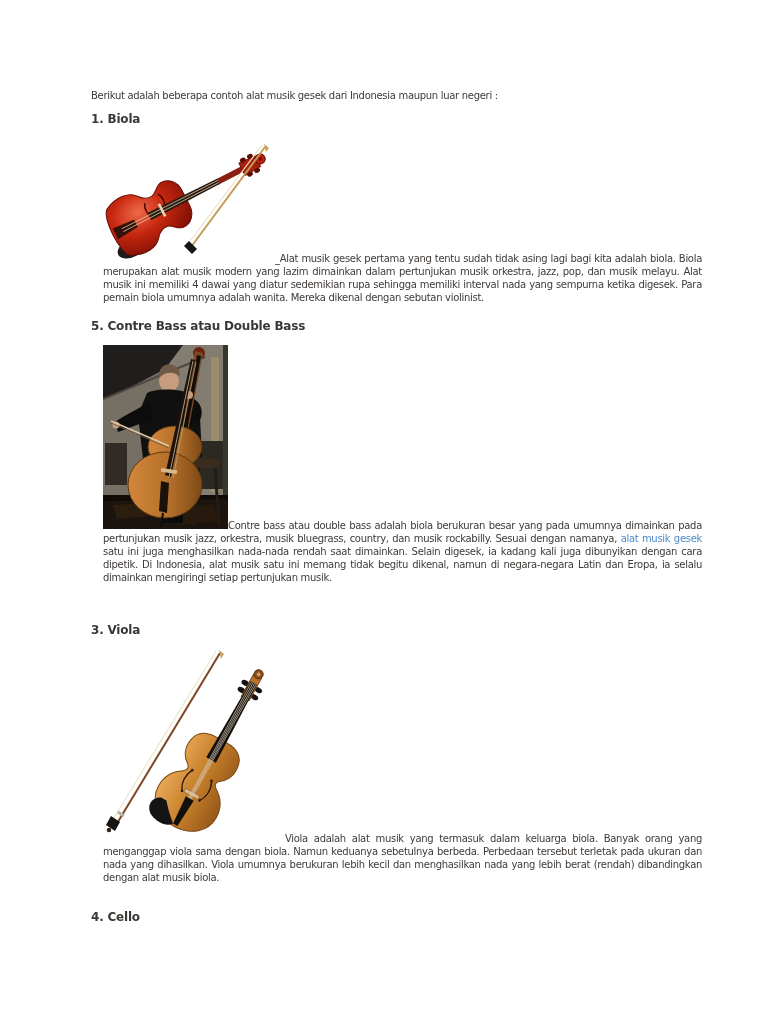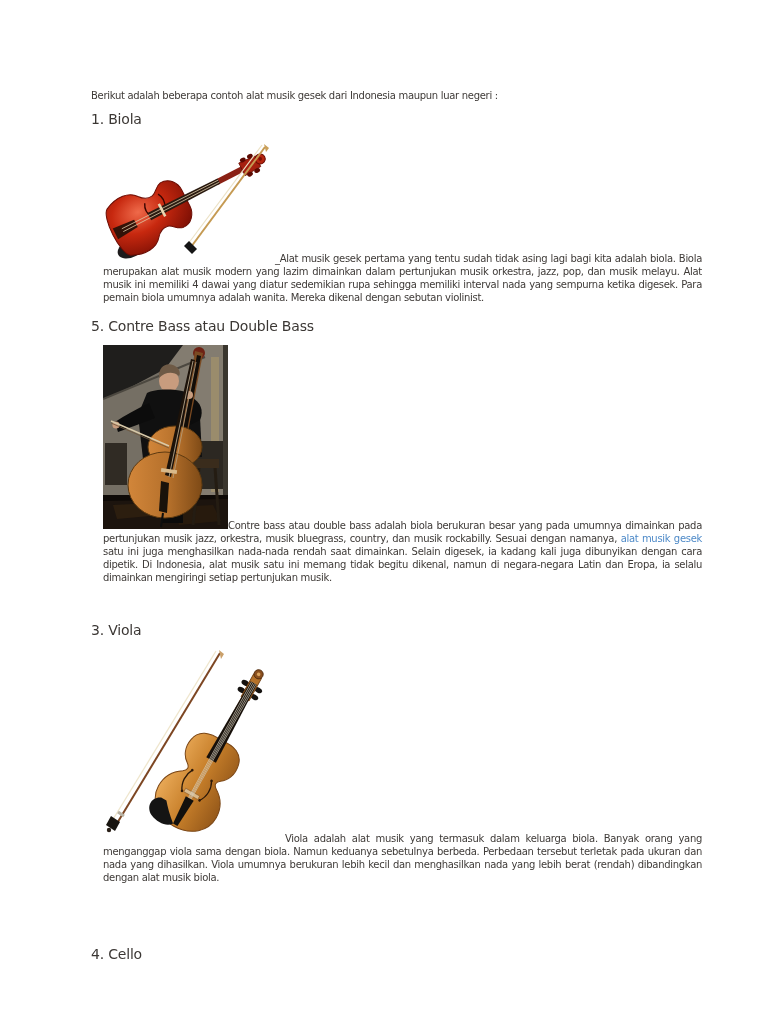--- a/index.html
+++ b/index.html
@@ -12,27 +12,27 @@
     font-family:"DejaVu Sans","Liberation Sans",sans-serif;
     color:#3e3a37;
     font-size:10px;
     line-height:13px;
     letter-spacing:-0.3px;
     overflow:hidden;
   }
   p{margin:12px;text-align:justify;}
   .intro{margin:0 0 0 0;}
   h3{
-    font-size:14px;line-height:13px;margin:0;
-    color:#3b3734;font-weight:normal;letter-spacing:-0.2px;
+    font-size:12px;line-height:13px;margin:0;
+    color:#3b3734;font-weight:bold;letter-spacing:-0.2px;
   }
   .h1{margin:11px 0 4px 0;}
   .h2{margin:16px 0 9px 0;}
   .h3{margin:40px 0 9px 0;}
-  .h4{margin:64px 0 0 0;}
+  .h4{margin:27px 0 0 0;}
   .inline-img{vertical-align:baseline;}
   a.doclink{color:#4e8ac8;text-decoration:none;cursor:pointer;}
 </style>
 </head>
 <body>
 
 <div class="page">
 
   <p class="intro">Berikut adalah beberapa contoh alat musik gesek dari Indonesia maupun luar negeri :</p>
 

